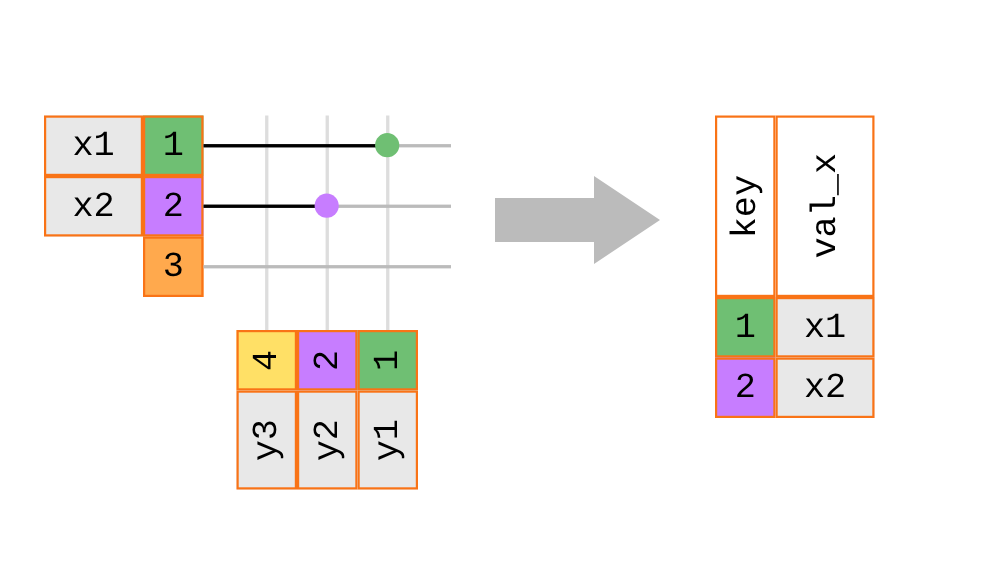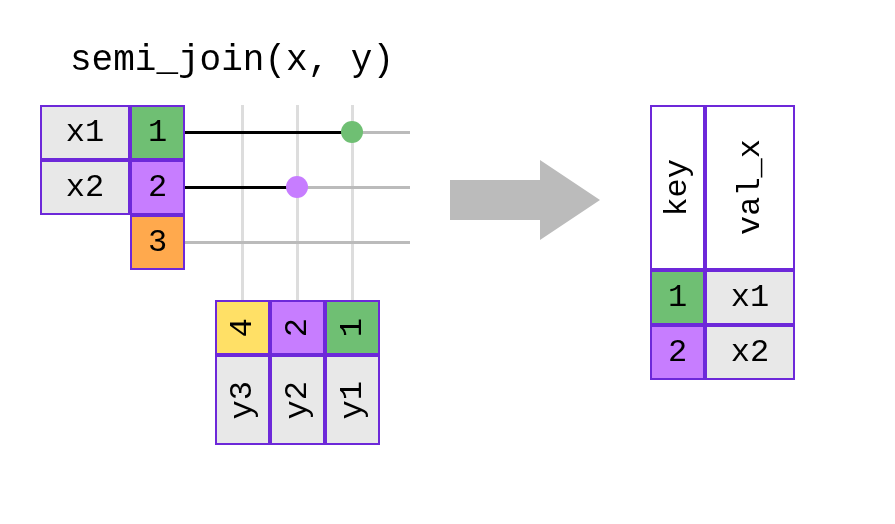--- a/index.html
+++ b/index.html
@@ -16,21 +16,21 @@
   .title {
     position: absolute;
     font-size: 36px;
     font-family: "Courier New", monospace;
     color: #000;
     left: 50px;
     top: 20px;
   }
   .cell {
     position: absolute;
-    border: 2px solid #6d28d9;
+    border: 2px solid #f97316;
     display: flex;
     align-items: center;
     justify-content: center;
     font-size: 32px;
     font-family: "Courier New", monospace;
     box-sizing: border-box;
   }
   .gray { background: #e8e8e8; color: #000; }
   .green { background: #6fbf73; color: #000; }
   .purple { background: #c77dff; color: #000; }
@@ -66,21 +66,20 @@
   }
   .arrow svg {
     display: block;
   }
 </style>
 </head>
 <body>
 
 <div class="container">
 
-  <div class="title">semi_join(x, y)</div>
 
   <div class="cell gray" style="left:20px; top:85px; width:90px; height:55px;">x1</div>
   <div class="cell green" style="left:110px; top:85px; width:55px; height:55px;">1</div>
 
   <div class="cell gray" style="left:20px; top:140px; width:90px; height:55px;">x2</div>
   <div class="cell purple" style="left:110px; top:140px; width:55px; height:55px;">2</div>
 
   <div class="cell orange" style="left:110px; top:195px; width:55px; height:55px;">3</div>
 
   <div class="cell yellow" style="left:195px; top:280px; width:55px; height:55px;">

